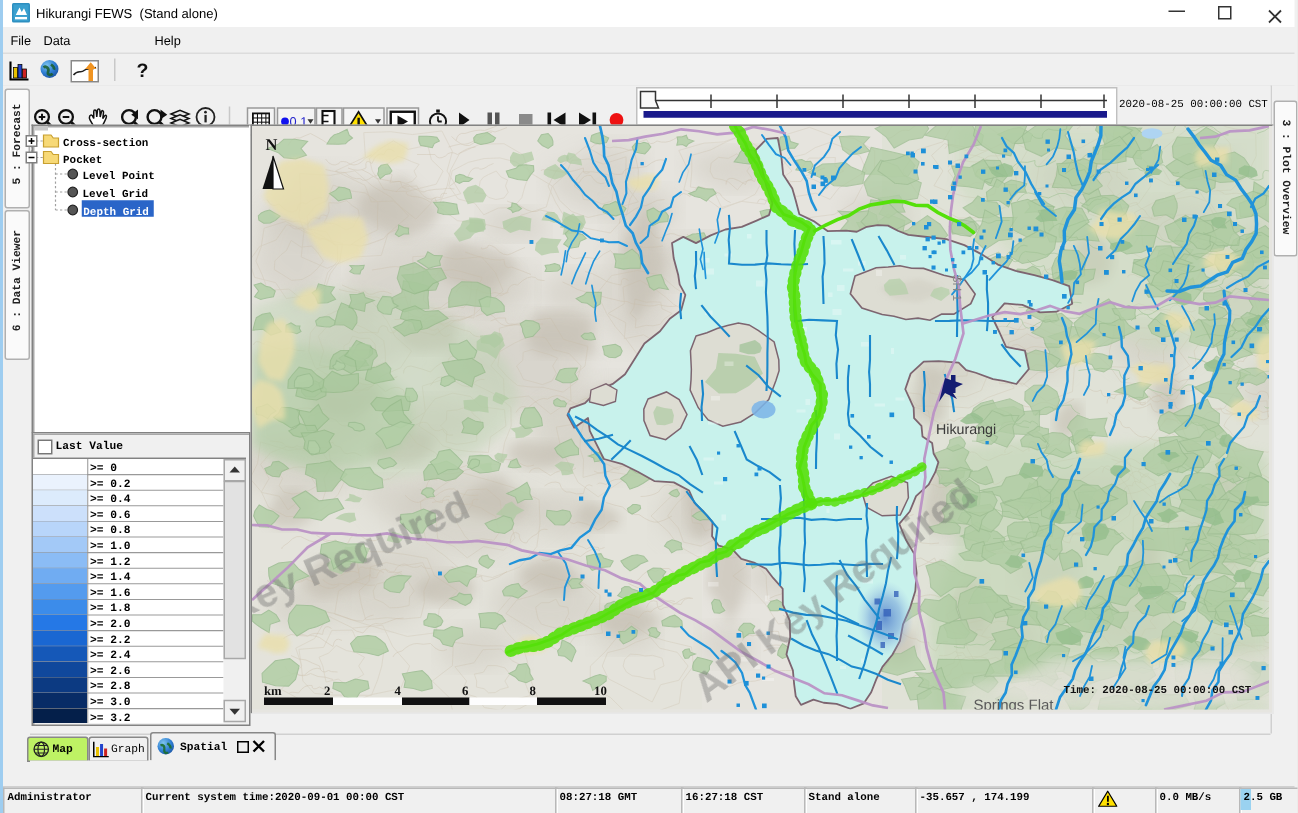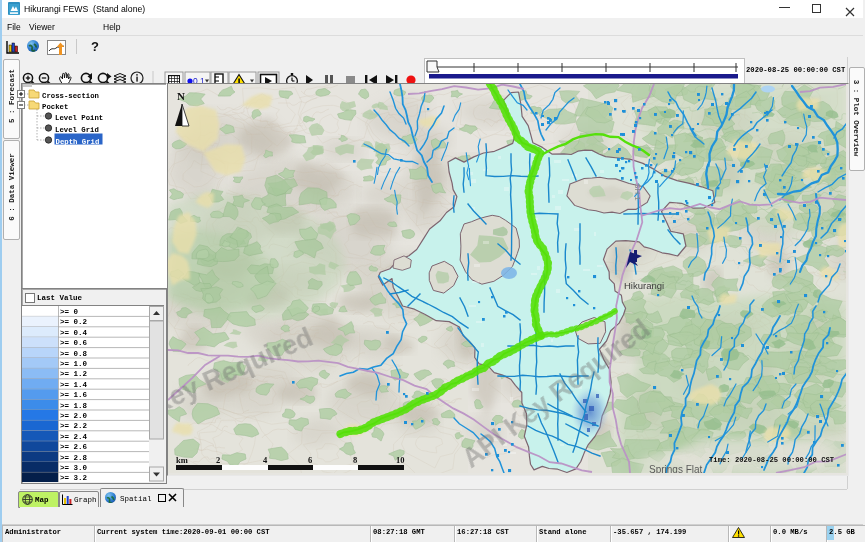--- a/index.html
+++ b/index.html
@@ -26,21 +26,21 @@
 <div class="abs" style="left:779px;top:7px;width:11px;height:1.2px;background:#333;"></div>
 <div class="abs" style="left:812px;top:4px;width:7px;height:7px;border:1.2px solid #333;"></div>
 <div class="abs" style="left:845px;top:3px;width:10px;height:10px;">
   <svg width="10" height="10">
       <path d="M1 1 L9 9 M9 1 L1 9" stroke="#333" stroke-width="1.2"></path>
     </svg>
 </div>
 
 <div class="abs" style="left:2px;top:18px;width:861px;height:17px;background:#f0f0f0;border-bottom:1px solid #dcdcdc;"></div>
 <div class="abs" style="left:7px;top:22px;font-size:8.5px;color:#000;">File</div>
-<div class="abs" style="left:29px;top:22px;font-size:8.5px;color:#000;">Viewer</div>
+<div class="abs" style="left:29px;top:22px;font-size:8.5px;color:#000;">Data</div>
 <div class="abs" style="left:62px;top:22px;font-size:8.5px;color:#000;margin-top:41px;">Options</div>
 <div class="abs" style="left:103px;top:22px;font-size:8.5px;color:#000;">Help</div>
 
 <div class="abs" style="left:2px;top:36px;width:861px;height:21px;background:#f0f0f0;border-bottom:1px solid #d8d8d8;"></div>
 <div class="abs" style="left:6px;top:40px;width:14px;height:14px;">
   <svg width="14" height="14" viewBox="0 0 14 14">
     <path d="M1 1 L1 13 L13 13" stroke="#000" stroke-width="1.4" fill="none"></path>
     <rect x="3" y="5" width="2.6" height="7" fill="#e8c000" stroke="#000" stroke-width="0.5"></rect>
     <rect x="6" y="3" width="2.6" height="9" fill="#2244cc" stroke="#000" stroke-width="0.5"></rect>
     <rect x="9" y="6" width="2.6" height="6" fill="#cc2222" stroke="#000" stroke-width="0.5"></rect>
@@ -211,21 +211,21 @@
       <line x1="137" y1="4" x2="137" y2="13"></line>
         <line x1="181" y1="4" x2="181" y2="13"></line>
       <line x1="225" y1="4" x2="225" y2="13"></line>
         <line x1="269" y1="4" x2="269" y2="13"></line>
       <line x1="311" y1="4" x2="311" y2="13"></line>
     </g>
     <path d="M2 2 L12 2 L12 8 L14 13 L2 13 Z" fill="#f8f8f8" stroke="#333" stroke-width="1"></path>
     <rect x="4" y="15" width="309" height="4.5" fill="#1a1a8c"></rect>
   </svg>
 </div>
-<div class="mono abs" style="left:746px;top:66px;font-size:7.2px;font-weight:bold;color:#000;">2020-08-25 00:00:00 CST</div>
+<div class="mono abs" style="left:746px;top:66px;font-size:7.2px;font-weight:normal;color:#000;">2020-08-25 00:00:00 CST</div>
 
 <div class="abs" style="left:21px;top:83px;width:144px;height:204px;background:#fff;border:1px solid #828282;border-bottom-color:#fff;border-right-color:#fff;box-shadow:inset 1px 1px 0 #a8a8a8;"></div>
 <div class="abs" style="left:23px;top:84px;width:9px;height:3px;background:#c8c8c8;"></div>
 <div class="abs" id="tree" style="left:12px;top:85px;width:140px;height:200px;">
   <svg width="140" height="200" viewBox="0 0 140 200">
     <g stroke="#a0a0a0" stroke-width="0.8" stroke-dasharray="1.5,1.5">
       <line x1="9" y1="9" x2="9" y2="20"></line>
       <line x1="12" y1="9" x2="17" y2="9"></line>
       <line x1="12" y1="20" x2="17" y2="20"></line>
       <line x1="25" y1="24" x2="25" y2="55"></line>
@@ -1828,21 +1828,21 @@
     <rect x="2" y="4" width="2" height="6" fill="#e8c000"></rect>
       <rect x="4.7" y="2" width="2" height="8" fill="#2244cc"></rect>
       <rect x="7.4" y="5" width="2" height="5" fill="#cc2222"></rect>
   </svg>
   <div class="mono" style="position:absolute;left:14px;top:4px;font-size:7.5px;font-weight:normal;color:#000;">Graph</div>
 </div>
 <div class="abs" style="left:100px;top:488px;width:82px;height:18px;background:#f0f0f0;border:1px solid #888;border-bottom:none;border-radius:2px 2px 0 0;">
   <div style="position:absolute;left:4px;top:3px;width:11px;height:11px;border-radius:50%;background:radial-gradient(circle at 35% 30%,#7ec4ee 0%,#2f7fd4 50%,#123d88 100%);overflow:hidden;"><svg width="11" height="11">
         <path d="M2 3 C4 2 5 4 4.5 6 C4.2 8 6 8.5 7 7.5 M6.5 1.5 C8 2.5 9 3.5 8.6 5" stroke="#1c6e2e" stroke-width="1.6" fill="none" opacity="0.9"></path>
       </svg></div>
-  <div class="mono" style="position:absolute;left:19px;top:6px;font-size:7.5px;font-weight:normal;color:#000;">Spatial</div>
+  <div class="mono" style="position:absolute;left:19px;top:6px;font-size:7.5px;font-weight:bold;color:#000;">Spatial</div>
   <div style="position:absolute;left:57px;top:5px;width:6px;height:6px;border:1.2px solid #000;"></div>
   <svg style="position:absolute;left:67px;top:4px;" width="9" height="9">
       <path d="M1 1 L8 8 M8 1 L1 8" stroke="#000" stroke-width="1.6"></path>
     </svg>
 </div>
 
 <div class="abs" style="left:20px;top:507px;width:827px;height:17px;background:#f0f0f0;"></div>
 <div class="abs" style="left:21px;top:508px;width:30px;height:14px;background:#f9a8d4;border:1px solid #888;border-radius:2px;margin-top:32px;">
   <div class="mono" style="position:absolute;left:5px;top:3px;font-size:7.5px;font-weight:bold;color:#000;">Logs</div>
 </div>

